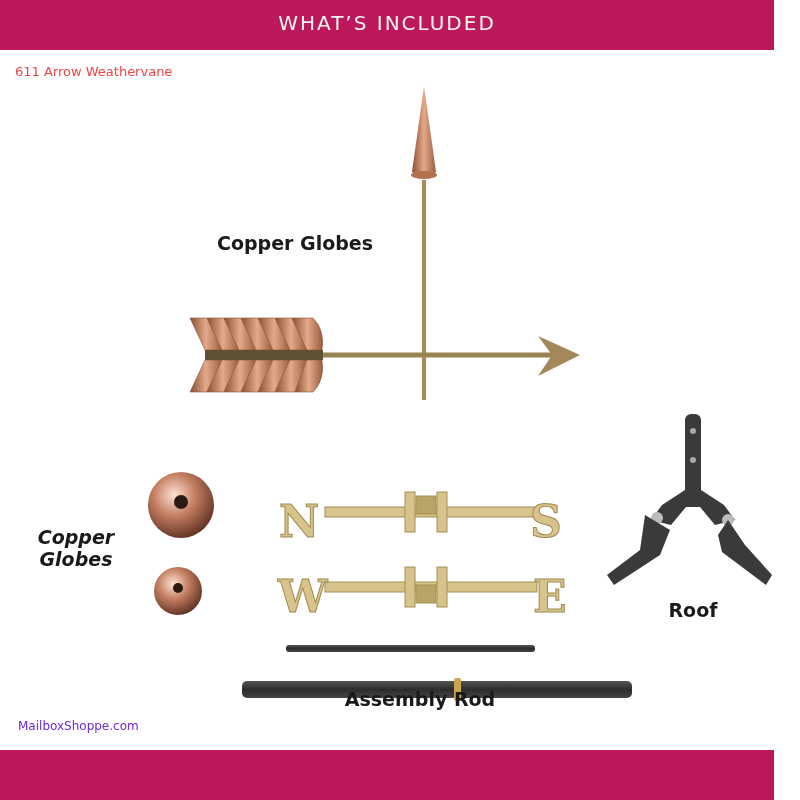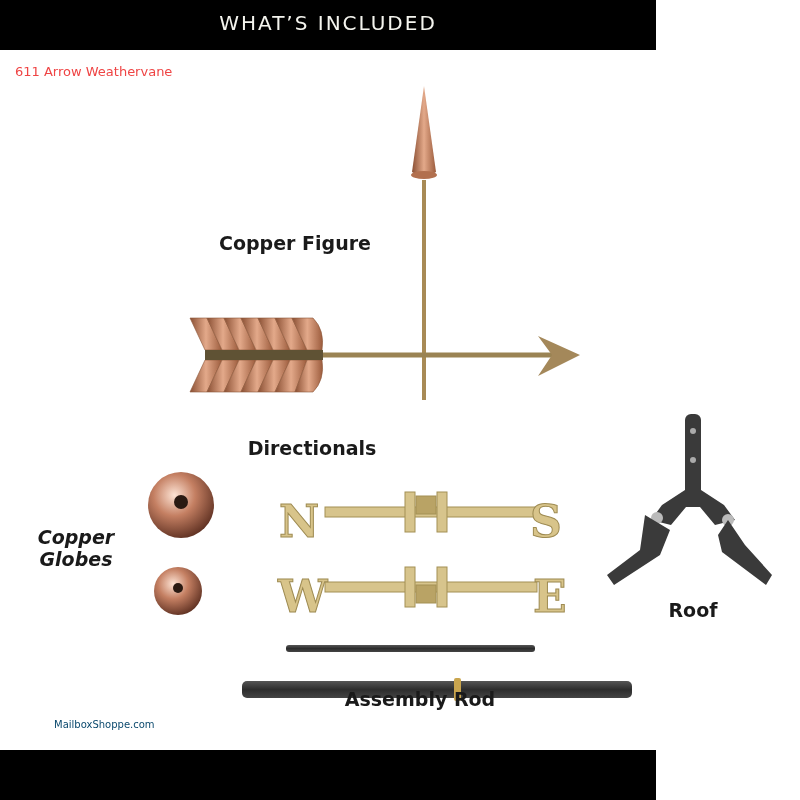--- a/index.html
+++ b/index.html
@@ -1,28 +1,28 @@
 <!DOCTYPE html>
 <html><head>
 <meta charset="utf-8">
 <style>
   html, body { margin:0; padding:0; }
   body { width:800px; height:800px; position:relative; background:#ffffff; overflow:hidden;
          font-family:"Liberation Sans", sans-serif; }
-  .banner { position:absolute; left:0; width:656px; background:#000000; }
+  .banner { position:absolute; left:0; width:774px; background:#be185d; }
   .banner.top { top:0; height:50px; }
   .banner.bottom { top:750px; height:50px; }
   .banner-title { position:absolute; left:0; right:0; top:11px; text-align:center; color:#f4f4ee;
                   font-family:"DejaVu Sans", sans-serif; font-size:20px; letter-spacing:2px; }
   .product-name { position:absolute; left:15px; top:64px; font-family:"DejaVu Sans", sans-serif;
                   font-size:13px; color:#ef4444; }
   .label { position:absolute; font-family:"DejaVu Sans", sans-serif; font-weight:bold; font-size:19px;
            color:#1a1a1a; text-align:center; line-height:22px; }
   .watermark { position:absolute; left:18px; top:719px; font-family:"DejaVu Sans", sans-serif;
-               font-size:10px; color:#0c4a6e;margin-left:36px; }
+               font-size:12px; color:#6d28d9; }
   svg { position:absolute; left:0; top:0; }
 </style>
 </head>
 <body>
 
 <div class="banner top">
   <div class="banner-title">WHAT’S INCLUDED</div>
 </div>
 
 <div class="product-name">611 Arrow Weathervane</div>
@@ -108,24 +108,23 @@
     <path d="M728 520 L745 545 L772 575 L766 585 L722 552 L718 535 Z"></path>
   </g>
 
   <g>
     <rect x="286" y="645" width="249" height="7" rx="3" fill="url(#rod)"></rect>
     <rect x="242" y="681" width="390" height="17" rx="5" fill="url(#rod)"></rect>
     <rect x="454" y="678" width="7" height="23" rx="2" fill="#c9a54e"></rect>
   </g>
 </svg>
 
-<div class="label" style="left:205px; top:232px; width:180px;">Copper Figure</div>
+<div class="label" style="left:205px; top:232px; width:180px;">Copper Globes</div>
 
 <div class="label" style="left:232px; top:437px; width:160px;">
-  <div>Directionals</div>
 </div>
 
 <div class="label" style="left:20px; top:526px; width:112px;font-style:italic;">
   <div>Copper</div>
   <div>Globes</div>
 </div>
 
 <div class="label" style="left:625px; top:599px; width:136px; line-height:23px;">
   <div>Roof</div>
 </div>

